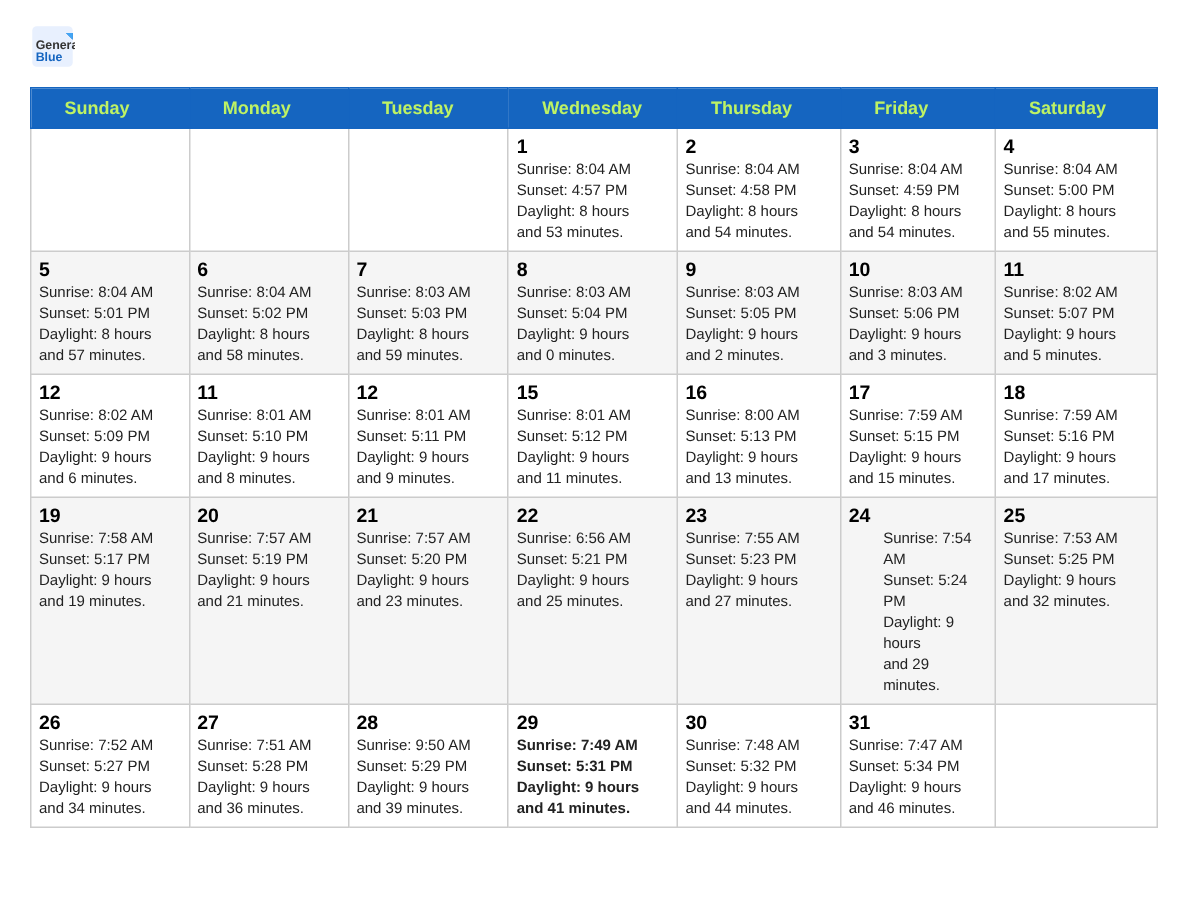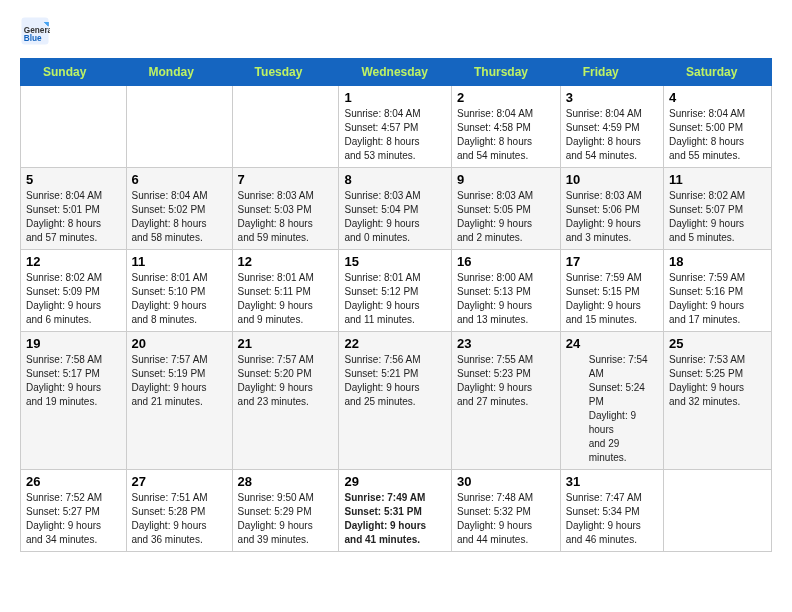--- a/index.html
+++ b/index.html
@@ -280,21 +280,21 @@
           </td>
           <td>
             <span class="day-num">21</span>
             <div class="day-info" style="white-space: pre-line;">Sunrise: 7:57 AM
 Sunset: 5:20 PM
 Daylight: 9 hours
 and 23 minutes.</div>
           </td>
           <td>
             <span class="day-num">22</span>
-            <div class="day-info" style="white-space: pre-line;">Sunrise: 7:56 AM
+            <div class="day-info" style="white-space: pre-line;">Sunrise: 6:56 AM
 Sunset: 5:21 PM
 Daylight: 9 hours
 and 25 minutes.</div>
           </td>
           <td>
             <span class="day-num">23</span>
             <div class="day-info" style="white-space: pre-line;">Sunrise: 7:55 AM
 Sunset: 5:23 PM
 Daylight: 9 hours
 and 27 minutes.</div>

